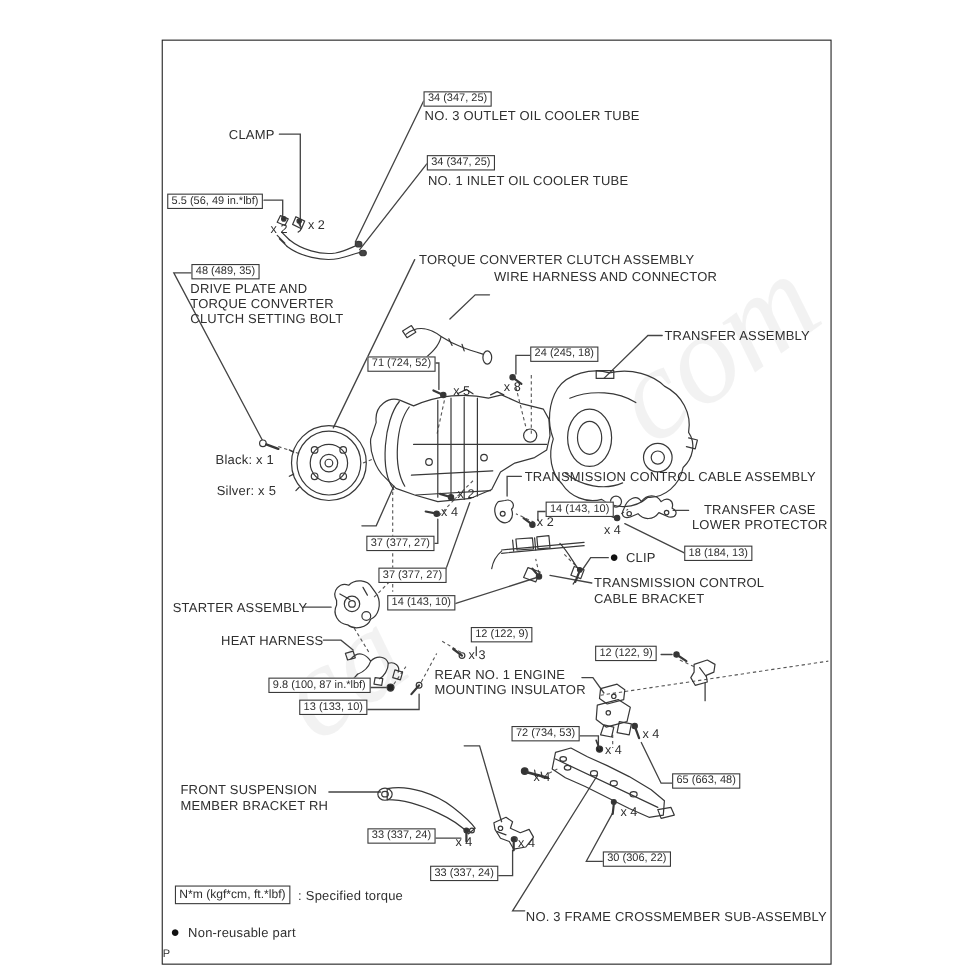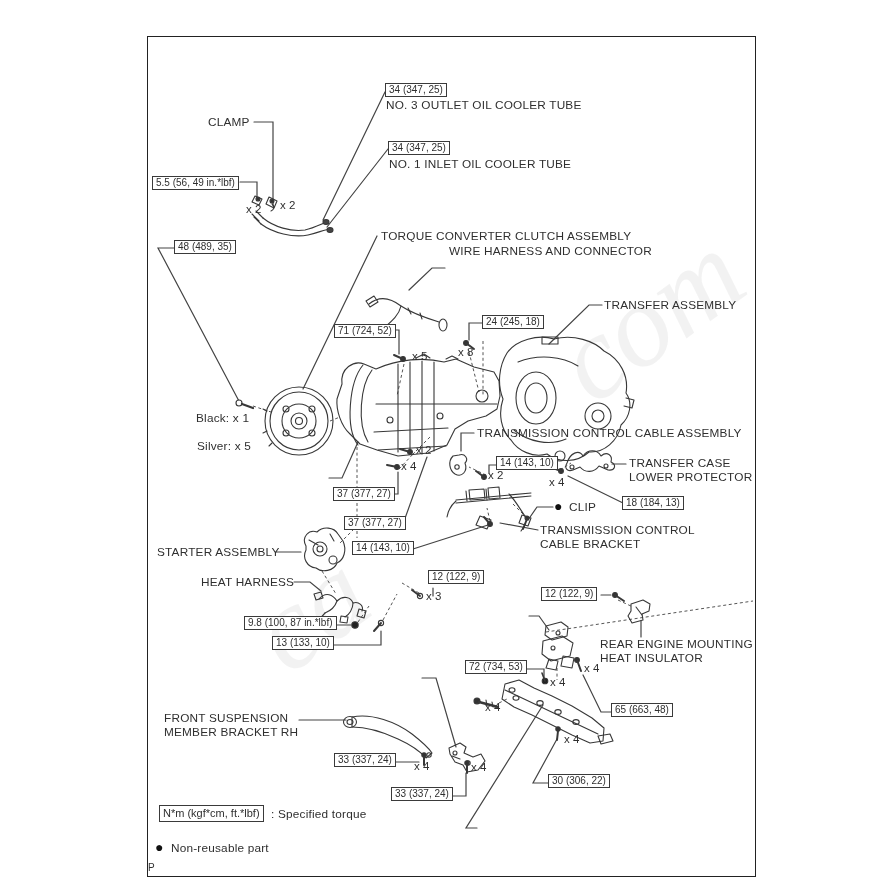--- a/index.html
+++ b/index.html
@@ -303,45 +303,51 @@
   <div class="qty" style="left:550px;top:676px;">x 4</div>
   <div class="qty" style="left:485px;top:701px;">x 4</div>
   <div class="qty" style="left:564px;top:733px;">x 4</div>
   <div class="qty" style="left:414px;top:760px;">x 4</div>
   <div class="qty" style="left:471px;top:761px;">x 4</div>
 
   <div class="lbl" style="left:208px;top:115px;">CLAMP</div>
   <div class="lbl" style="left:386px;top:98px;">NO. 3 OUTLET OIL COOLER TUBE</div>
   <div class="lbl" style="left:389px;top:157px;">NO. 1 INLET OIL COOLER TUBE</div>
   <div class="lbl" style="left:381px;top:229px;">TORQUE CONVERTER CLUTCH ASSEMBLY</div>
+  <div class="lbl" style="left:173px;top:255px;">
+    <div>DRIVE PLATE AND</div>
+    <div>TORQUE CONVERTER</div>
+    <div>CLUTCH SETTING BOLT</div>
+  </div>
   <div class="lbl" style="left:449px;top:244px;text-align:right;">WIRE HARNESS AND CONNECTOR</div>
   <div class="lbl" style="left:604px;top:298px;">TRANSFER ASSEMBLY</div>
   <div class="lbl" style="left:196px;top:411px;">Black:  x 1</div>
   <div class="lbl" style="left:197px;top:439px;">Silver:  x 5</div>
   <div class="lbl" style="left:477px;top:426px;">TRANSMISSION CONTROL CABLE ASSEMBLY</div>
-  <div class="lbl" style="left:629px;top:456px;">
+  <div class="lbl" style="left:629px;top:456px;text-align:center;">
     <div>TRANSFER CASE</div>
     <div>LOWER PROTECTOR</div>
   </div>
   <span class="bullet" style="left:554px;top:499px;">●</span>
   <div class="lbl" style="left:569px;top:500px;">CLIP</div>
   <div class="lbl" style="left:540px;top:523px;">
     <div>TRANSMISSION CONTROL</div>
     <div>CABLE BRACKET</div>
   </div>
   <div class="lbl" style="left:157px;top:545px;">STARTER ASSEMBLY</div>
   <div class="lbl" style="left:201px;top:575px;">HEAT HARNESS</div>
-  <div class="lbl" style="left:600px;top:637px;">
-    <div>REAR ENGINE MOUNTING</div>
-    <div>HEAT INSULATOR</div>
+  <div class="lbl" style="left:395px;top:606px;">
+    <div>REAR NO. 1 ENGINE</div>
+    <div>MOUNTING INSULATOR</div>
   </div>
   <div class="lbl" style="left:164px;top:711px;">
     <div>FRONT SUSPENSION</div>
     <div>MEMBER BRACKET RH</div>
   </div>
+  <div class="lbl" style="left:478px;top:826px;">NO. 3 FRAME CROSSMEMBER SUB-ASSEMBLY</div>
 
   <div class="legendbox" style="left:159px;top:805px;">N*m (kgf*cm, ft.*lbf)</div>
   <div class="lbl" style="left:271px;top:807px;">: Specified torque</div>
   <span class="bullet" style="left:155px;top:840px;">●</span>
   <div class="lbl" style="left:171px;top:841px;">Non-reusable part</div>
   <div class="corner" style="left:148px;top:862px;position:absolute;">P</div>
 
 </div>
 
 </body></html>

